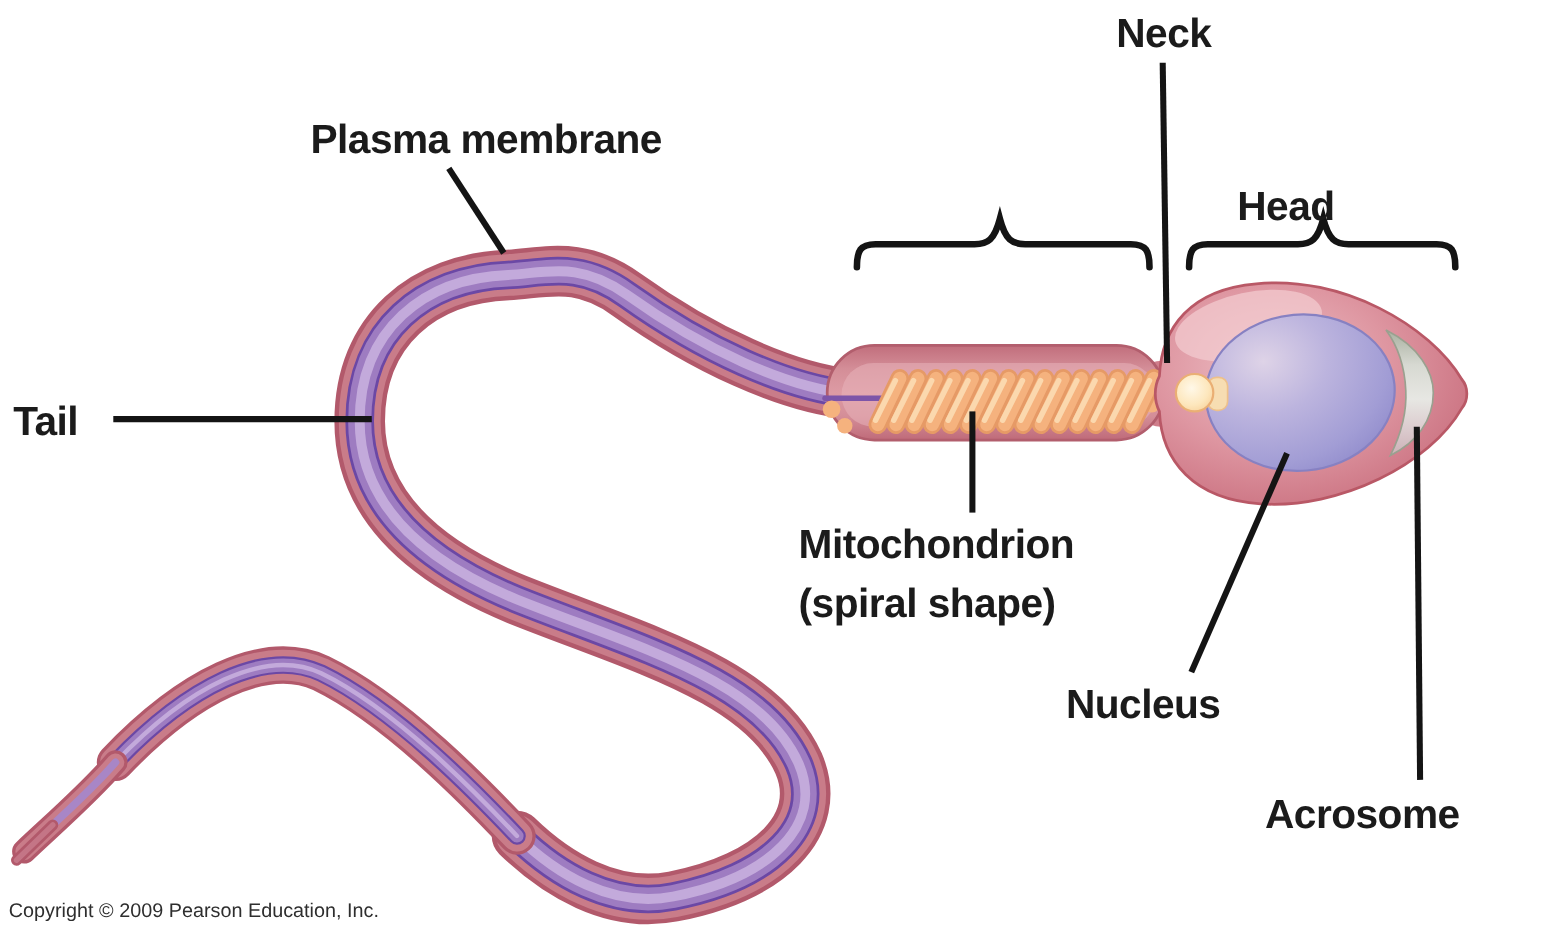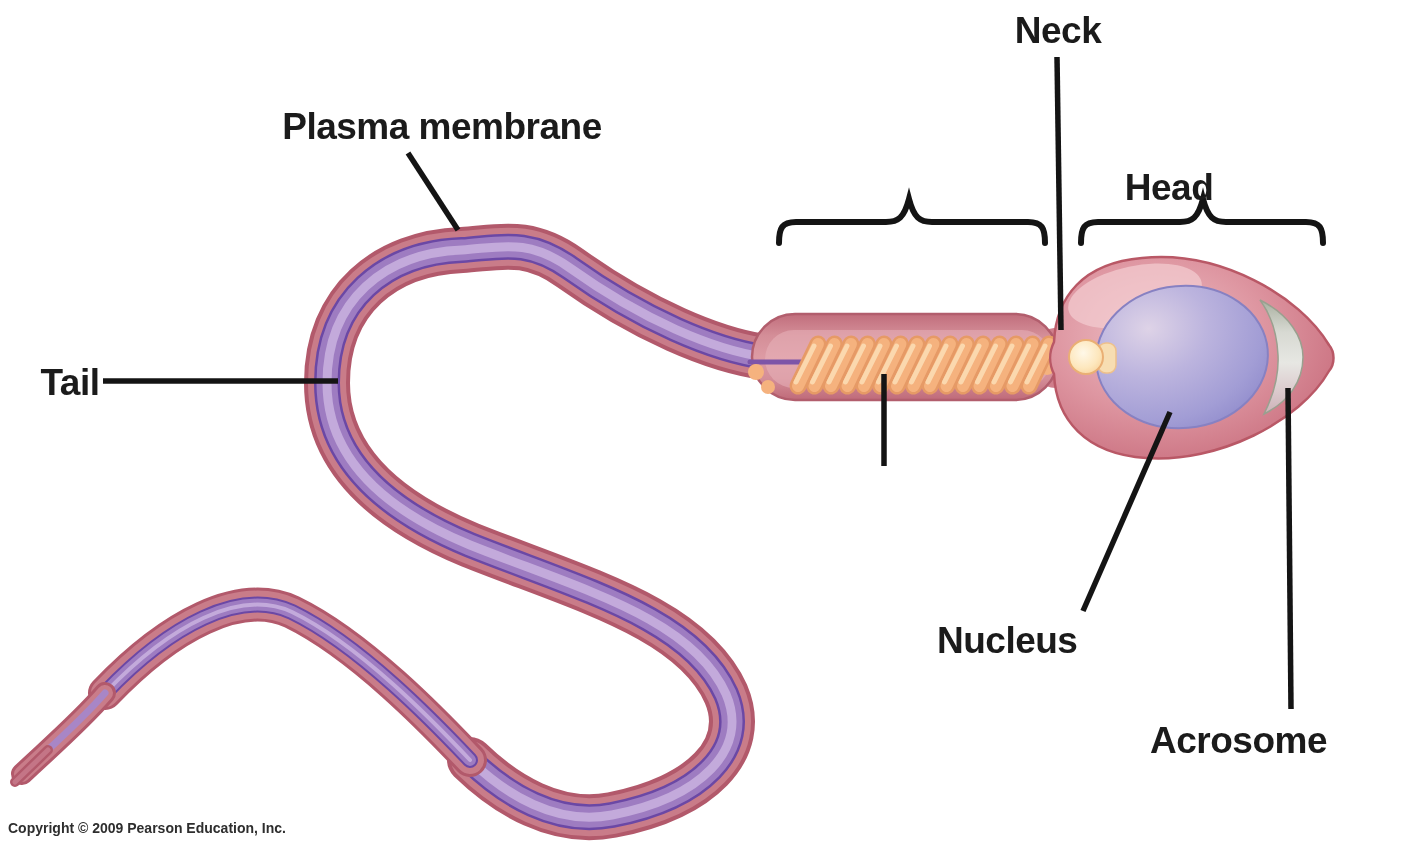--- a/index.html
+++ b/index.html
@@ -4,21 +4,21 @@
 <style>
   html,body{margin:0;padding:0;background:#ffffff;}
   #stage{position:relative;width:1402px;height:848px;background:#fff;overflow:hidden;
          font-family:"Liberation Sans","DejaVu Sans",sans-serif;}
   #art{position:absolute;left:0;top:0;}
   .label{position:absolute;font-weight:700;font-size:37px;line-height:54px;
          letter-spacing:-0.5px;color:var(--label-color,#1b1b1b);text-align:center;}
   .nowrap{white-space:nowrap;}
   .left{text-align:left;}
   .label .ln{display:block;}
-  #copyright{position:absolute;font-size:14px;font-weight:700;letter-spacing:0;
+  #copyright{position:absolute;font-size:18px;font-weight:400;letter-spacing:0;
              color:var(--copyright-color,#2e2e2e);line-height:18px;}
 </style>
 </head>
 <body>
 
 <div id="stage">
 
   <svg id="art" width="1402" height="848" viewBox="0 0 1402 848">
     <defs>
       <radialGradient id="gHead" cx="38%" cy="38%" r="75%">
@@ -158,18 +158,22 @@
       <line x1="1057" y1="57" x2="1061" y2="330"></line>
       <line x1="884" y1="374" x2="884" y2="466"></line>
       <line x1="1170" y1="412" x2="1083" y2="611"></line>
       <line x1="1288" y1="388" x2="1291" y2="709"></line>
     </g>
   </svg>
 
   <div class="label nowrap" style="left:219px;top:100px;width:446px;">Plasma membrane</div>
   <div class="label nowrap" style="left:992px;top:4px;width:132px;">Neck</div>
   <div class="label nowrap" style="left:1104px;top:135px;width:130px;margin-top:26px;">Head</div>
-  <div class="label nowrap left" style="left:24px;top:356px;width:92px;text-align:center;">Tail</div>
-  <div class="label nowrap left" style="left:937px;top:614px;width:220px;">Nucleus</div>
+  <div class="label nowrap left" style="left:12px;top:356px;width:92px;">Tail</div>
+  <div class="label left" style="left:726px;top:468px;width:390px;">
+    <span class="ln">Mitochondrion</span>
+    <span class="ln">(spiral shape)</span>
+  </div>
+  <div class="label nowrap left" style="left:969px;top:614px;width:220px;">Nucleus</div>
   <div class="label nowrap left" style="left:1150px;top:714px;width:252px;">Acrosome</div>
 
   <div id="copyright" style="left:8px;top:819px;">Copyright © 2009 Pearson Education, Inc.</div>
 </div>
 
 </body></html>

